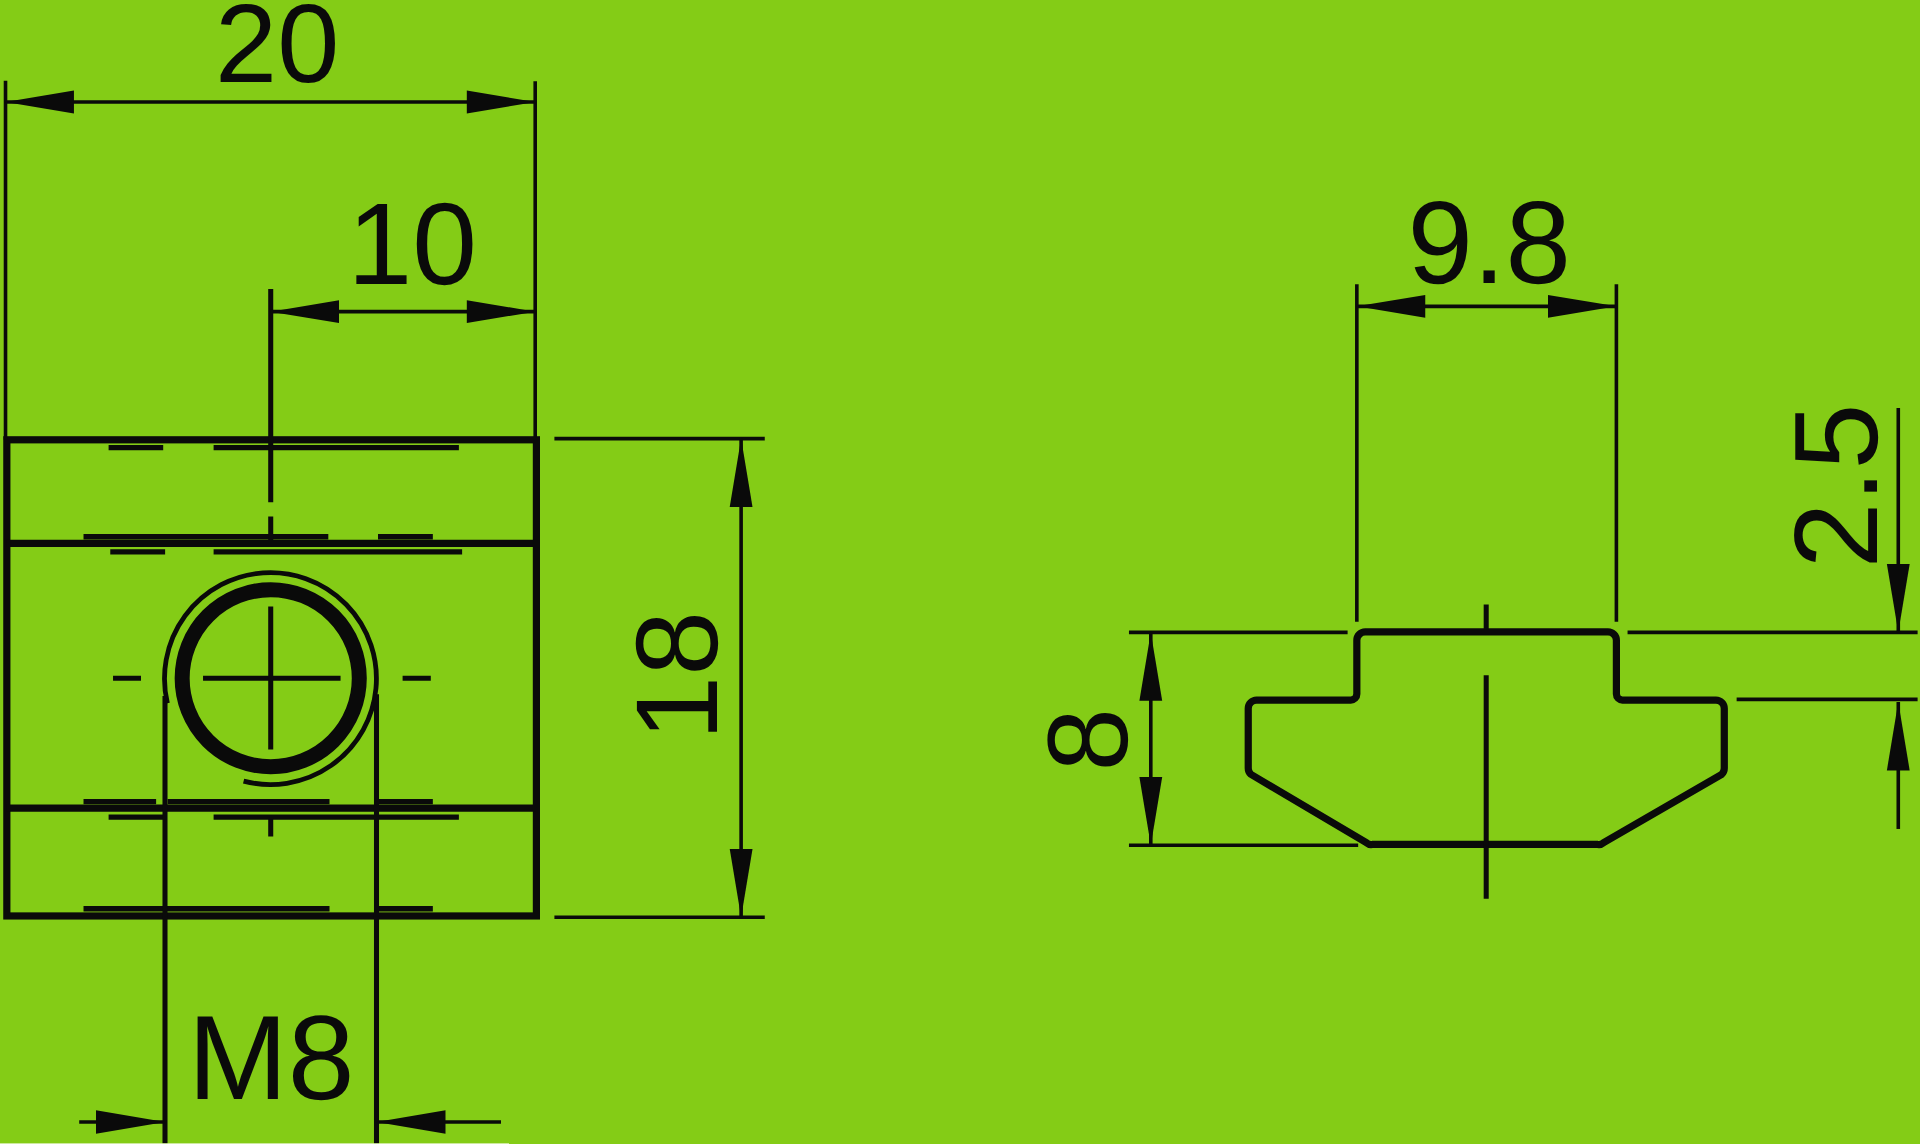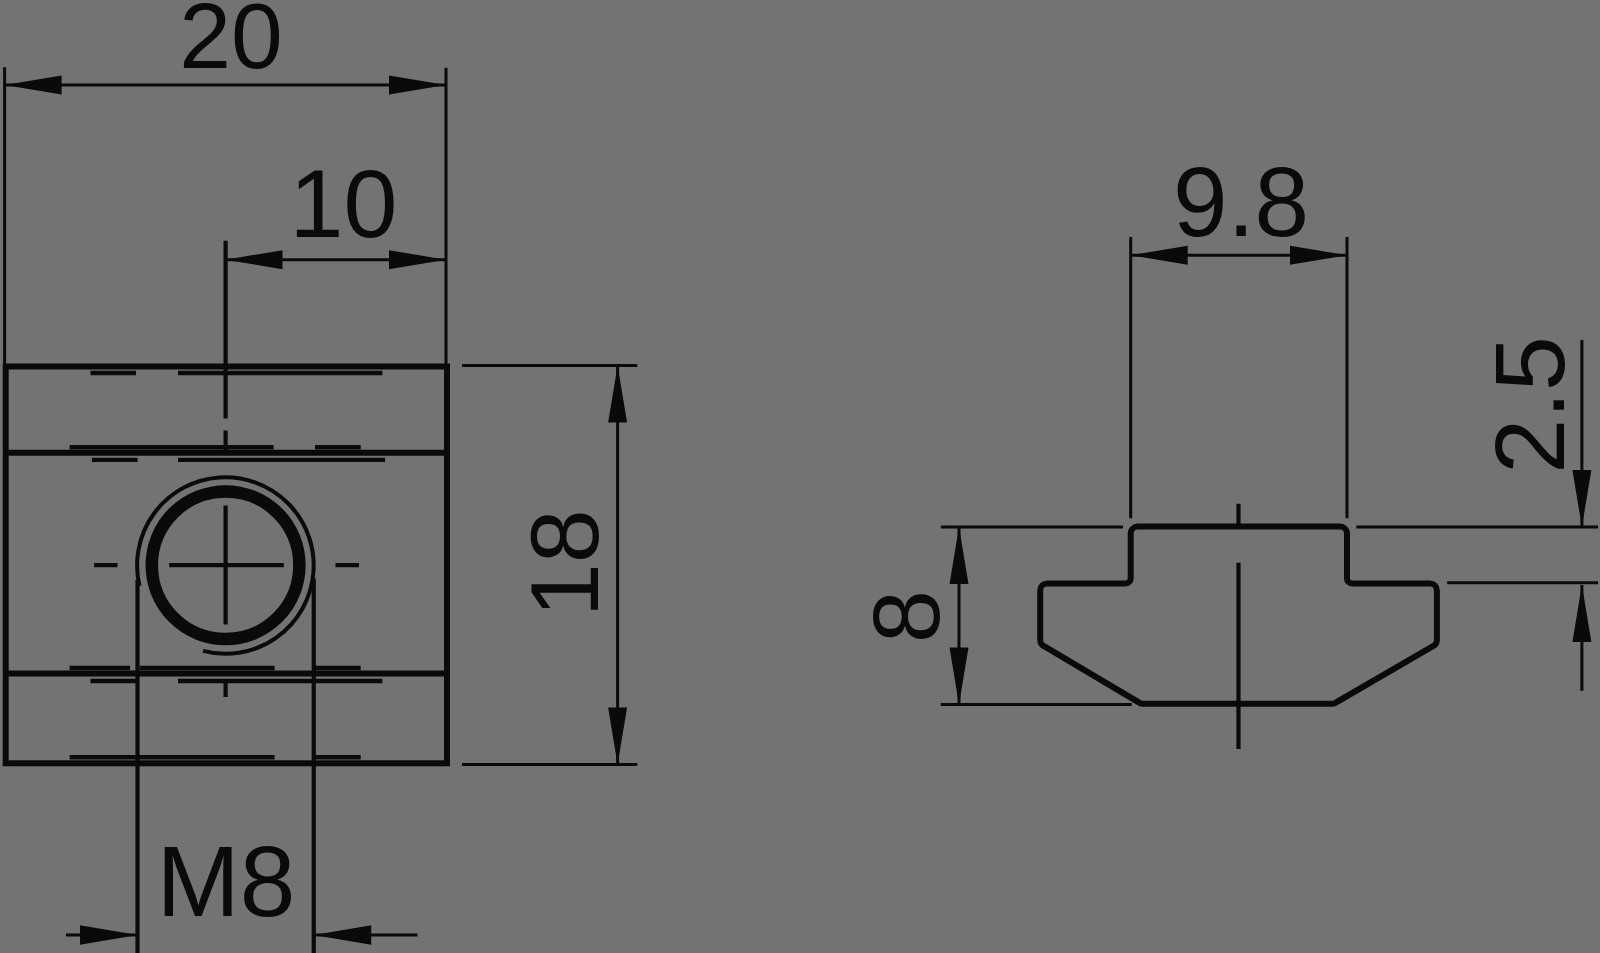--- a/index.html
+++ b/index.html
@@ -1,16 +1,16 @@
 <!DOCTYPE html>
 <html><head>
 <meta charset="utf-8">
 <style>
   html,body{margin:0;padding:0;background:#fff;}
-  .page{position:relative;width:1600px;height:953px;background:#737373;overflow:hidden;}
+  .page{position:relative;width:1600px;height:953px;background:#84cc16;overflow:hidden;}
   svg{position:absolute;left:0;top:0;}
   text{font-family:"Liberation Sans", sans-serif; fill:#0a0a0a; -webkit-text-stroke:1.1px #0a0a0a;}
 </style>
 </head>
 <body>
 <div class="page">
 <svg width="1600" height="953" viewBox="0 0 1600 953">
 <g stroke="#0a0a0a" fill="none" stroke-linecap="butt">
 
 <rect x="5.7" y="366.5" width="441.3" height="396.8" stroke-width="6"></rect>

